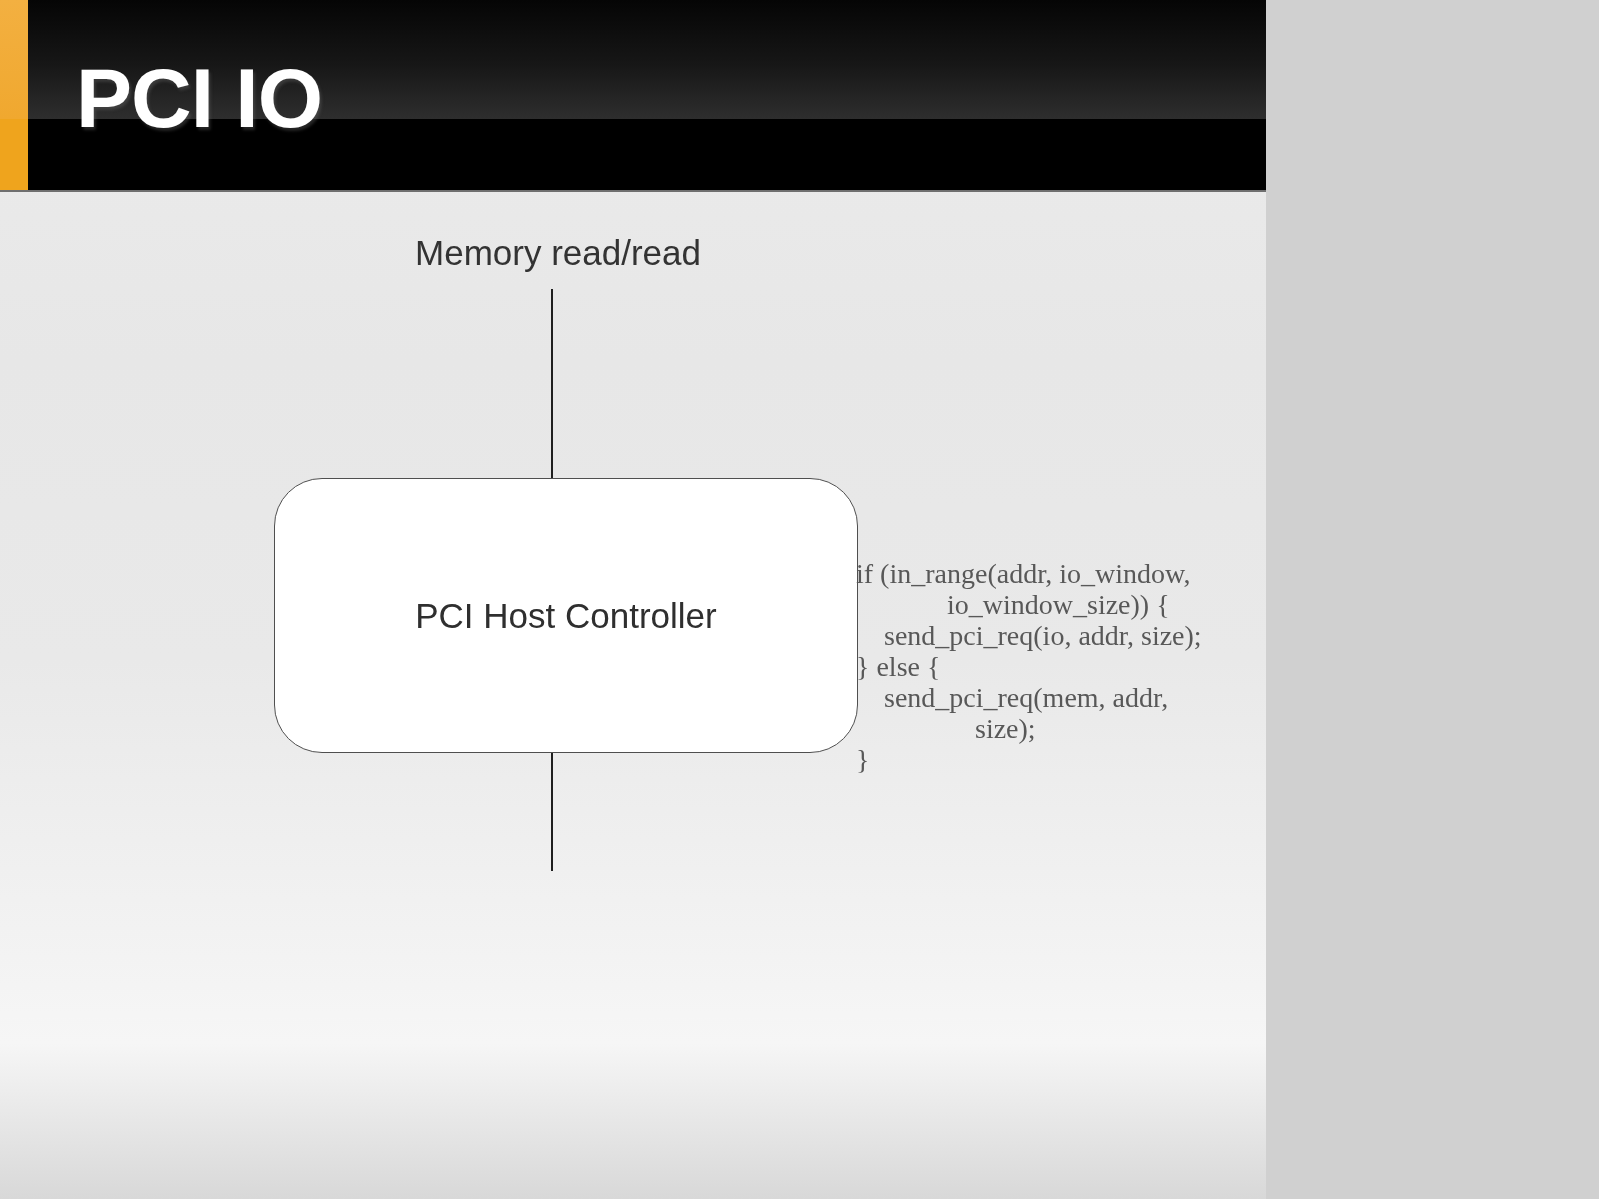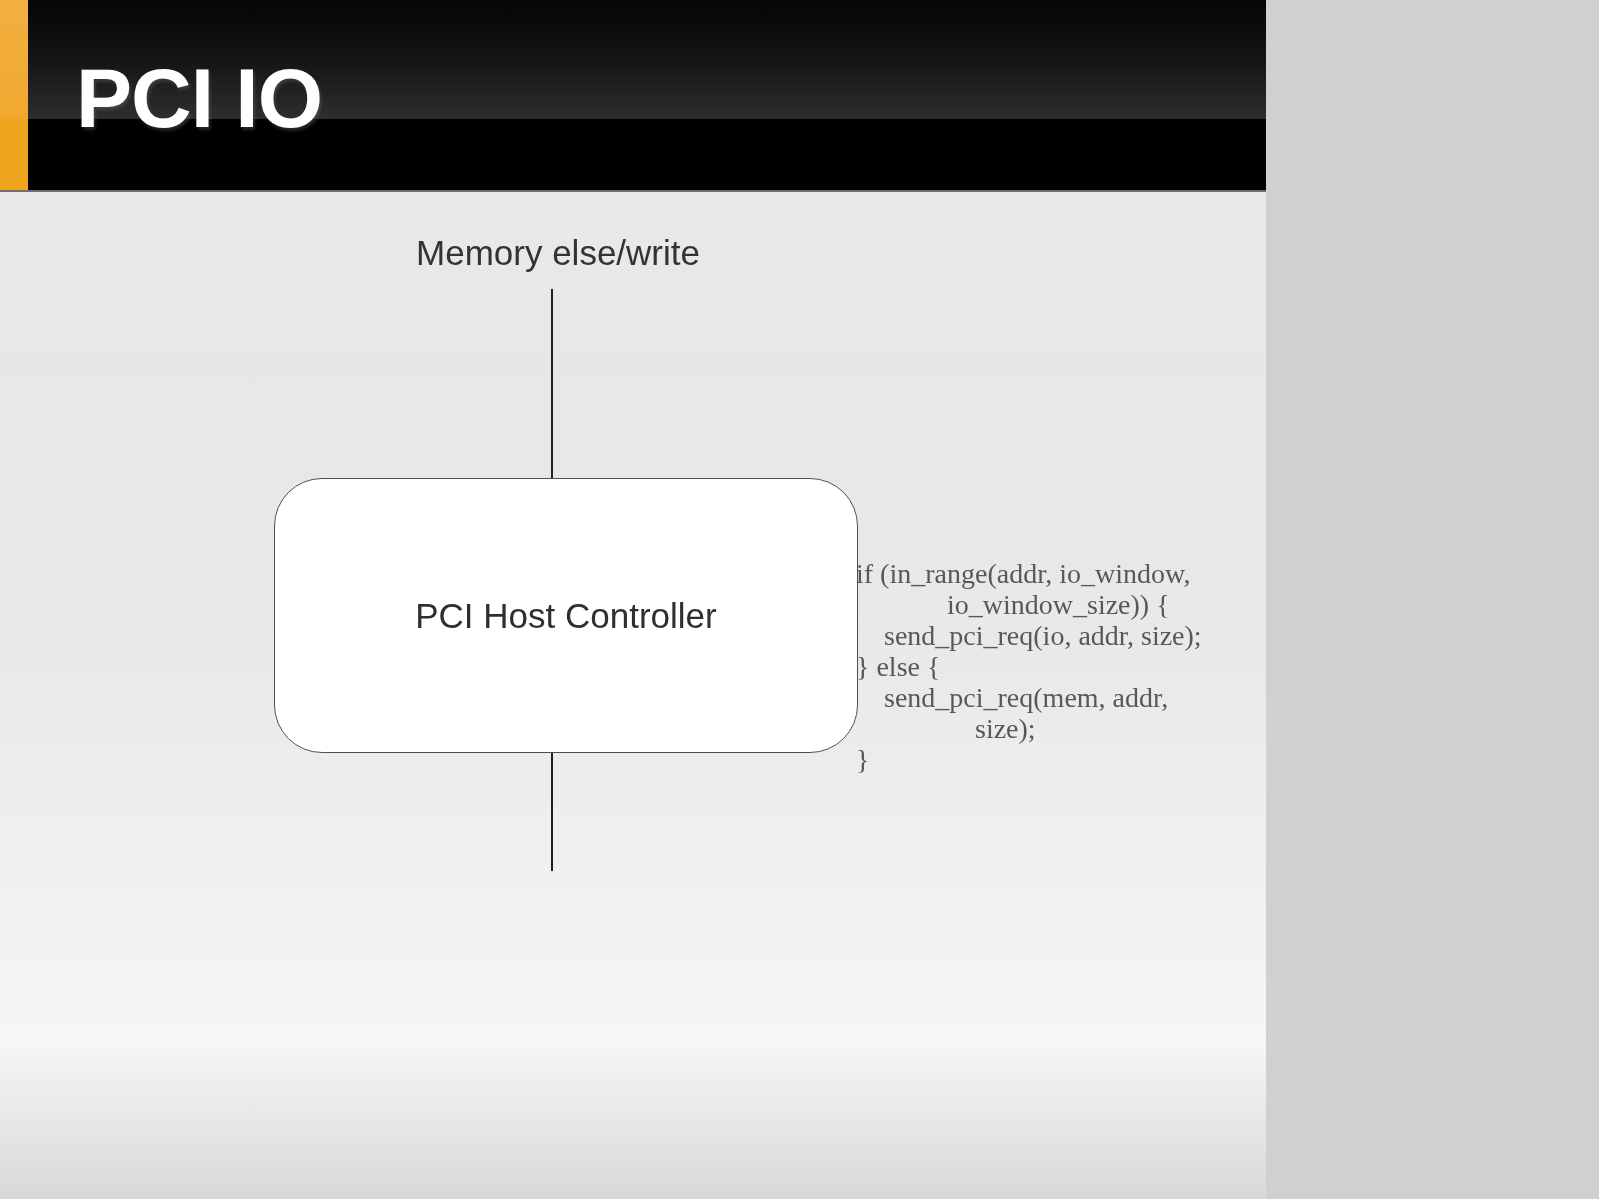--- a/index.html
+++ b/index.html
@@ -146,21 +146,21 @@
 <div class="slide">
 
   <div class="header">
     <div class="header-black-top"></div>
     <div class="header-black-bottom"></div>
     <div class="accent-bar-top"></div>
     <div class="accent-bar-bottom"></div>
     <h1 class="slide-title">PCI IO</h1>
   </div>
 
-  <div class="diagram-top-label">Memory else/write</div>
+  <div class="diagram-top-label">Memory read/read</div>
 
   <div class="connector connector-top"></div>
 
   <div class="host-box">
     <span class="box-label">PCI Host Controller</span>
   </div>
 
   <div class="connector connector-bottom"></div>
 
 

